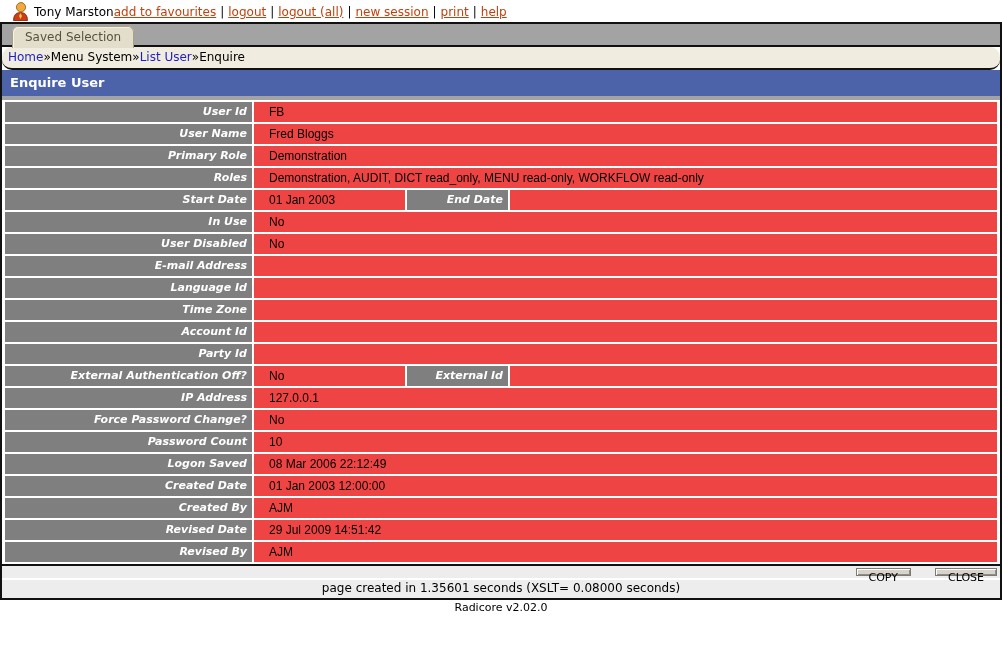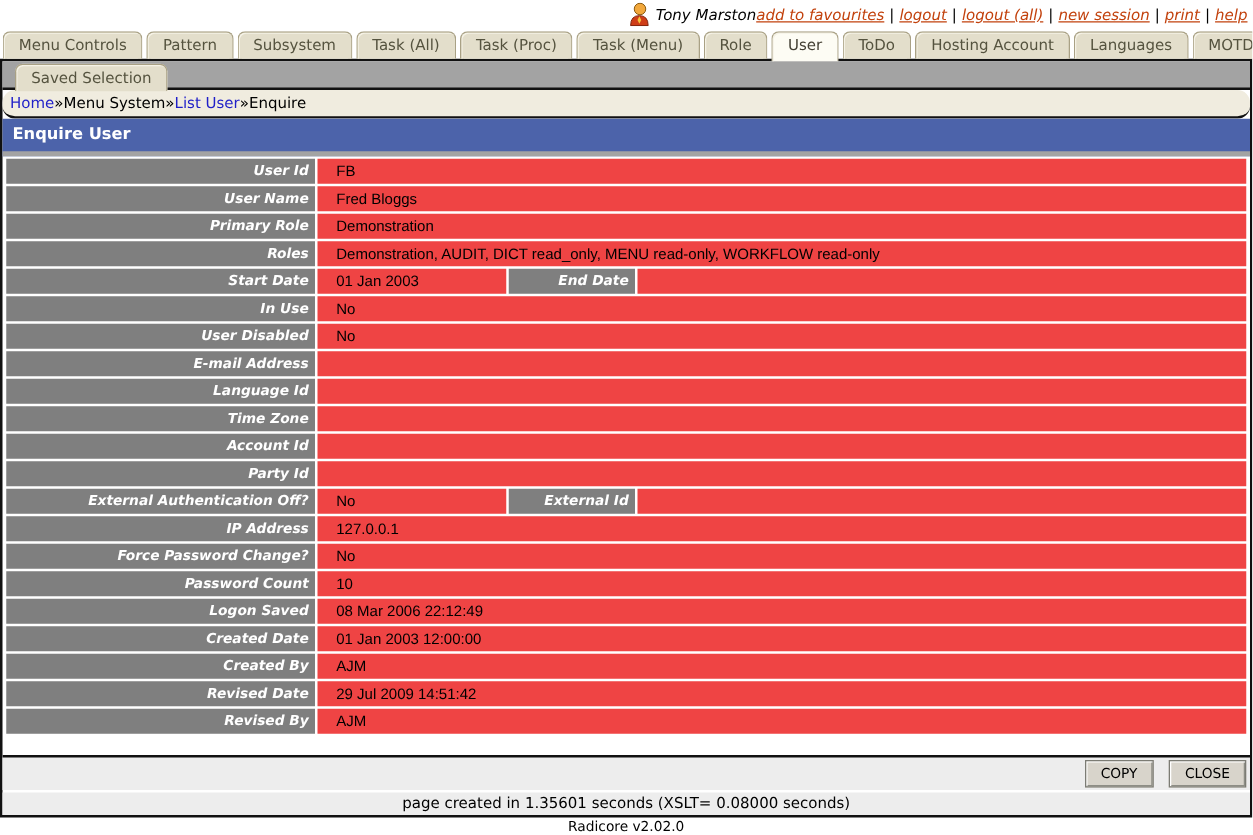--- a/index.html
+++ b/index.html
@@ -4,22 +4,22 @@
 <style>
   * { box-sizing: border-box; }
   html, body { margin: 0; padding: 0; background: #fff; }
   #app {
     width: 1002px; height: 668px; overflow: hidden; background: #fff;
     font-family: "DejaVu Sans", sans-serif; position: relative;
   }
 
   
   .topbar {
-    height: 22px; display: flex; justify-content: flex-end;
-    align-items: center; padding: 1px 4px 0 2px; font-style: italic;
+    height: 22px; display: flex; justify-content: flex-start;
+    align-items: center; padding: 1px 4px 0 12px;
   }
   .user-ident { display: flex; align-items: center; gap: 5px; font-size: 12px; color: #000; }
   .top-links { font-size: 12px; color: #000; white-space: nowrap; }
   .top-links .lnk { color: #c2410c; text-decoration: underline; cursor: pointer; }
   .top-links .sep { color: #000; margin: 0 4px; }
 
   
   .tab-row {
     display: flex; align-items: flex-end; padding-left: 2px; height: 25px;
   }
@@ -69,21 +69,21 @@
   td.val {
     background: #ef4444; color: #000;
     font-family: "Liberation Sans", sans-serif;
     font-size: 12px; padding: 3px 15px; line-height: 14px;
   }
 
   
   .button-bar {
     border-top: 2px solid #111; background: #ededed;
     padding: 2px 3px; margin-bottom: 2px;
-    display: flex; justify-content: flex-end; gap: 12px; height: 28px; margin-top: 15px;
+    display: flex; justify-content: flex-end; gap: 24px; height: 14px;
   }
   .btn {
     background: #d8d4cb; color: #000;
     border: 1px solid #7c7c74;
     box-shadow: inset 1px 1px 0 #fff, inset -1px -1px 0 #8d8d85;
     font-family: "DejaVu Sans", sans-serif; font-size: 11px;
     padding: 2px 12px 3px; cursor: pointer; line-height: 13px;
   }
   .footer-strip {
     background: #ededed; text-align: center;
@@ -103,34 +103,20 @@
           <ellipse cx="9" cy="5.2" rx="4.6" ry="4.6" fill="#f2a83c" stroke="#8a5a10" stroke-width="0.8"></ellipse>
           <path d="M1.5,18.5 Q1.5,10.5 8.5,10.5 Q15.5,10.5 15.5,18.5 Z" fill="#cf3d17" stroke="#7c1d05" stroke-width="0.8"></path>
           <path d="M8.5,11 L10,14 L8.5,17 L7,14 Z" fill="#f5c63c"></path>
         </svg>
       </span>
       <span>Tony Marston</span>
     </div>
     <div class="top-links" id="top-links"><span class="lnk">add to favourites</span><span class="sep">|</span><span class="lnk">logout</span><span class="sep">|</span><span class="lnk">logout (all)</span><span class="sep">|</span><span class="lnk">new session</span><span class="sep">|</span><span class="lnk">print</span><span class="sep">|</span><span class="lnk">help</span></div>
   </div>
 
-  <div class="tab-row" id="tab-row">
-      <div class="tab">Menu Controls</div>
-      <div class="tab">Pattern</div>
-      <div class="tab">Subsystem</div>
-      <div class="tab">Task (All)</div>
-      <div class="tab">Task (Proc)</div>
-      <div class="tab">Task (Menu)</div>
-      <div class="tab">Role</div>
-      <div class="tab active">User</div>
-      <div class="tab">ToDo</div>
-      <div class="tab">Hosting Account</div>
-      <div class="tab">Languages</div>
-      <div class="tab">MOTD</div>
-    </div>
 
   <div class="main-box">
 
     <div class="saved-strip">
       <span class="tab">Saved Selection</span>
     </div>
 
     <div class="breadcrumb" id="breadcrumb"><span class="crumb-link">Home</span><span class="crumb-sep">»</span><span class="crumb-text">Menu System</span><span class="crumb-sep">»</span><span class="crumb-link">List User</span><span class="crumb-sep">»</span><span class="crumb-text">Enquire</span></div>
 
     <div class="title-bar">Enquire User</div>

